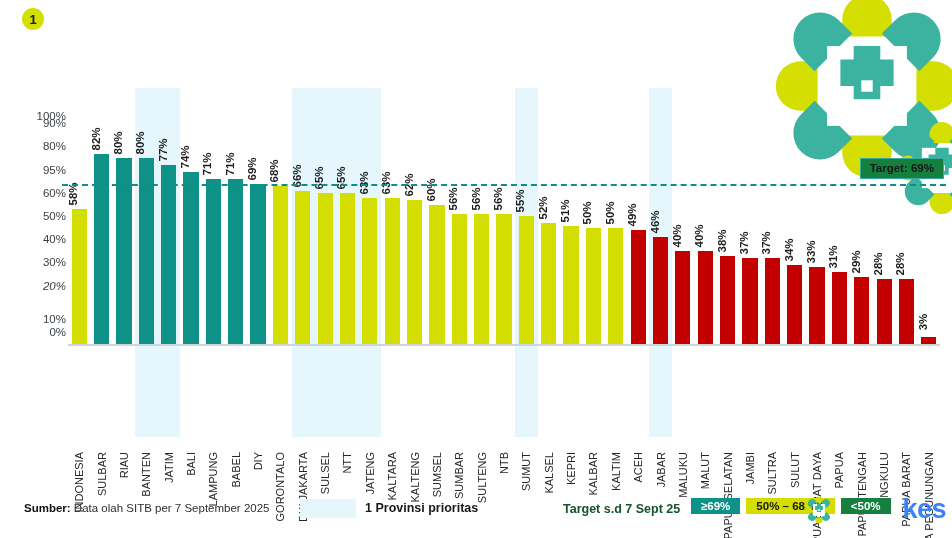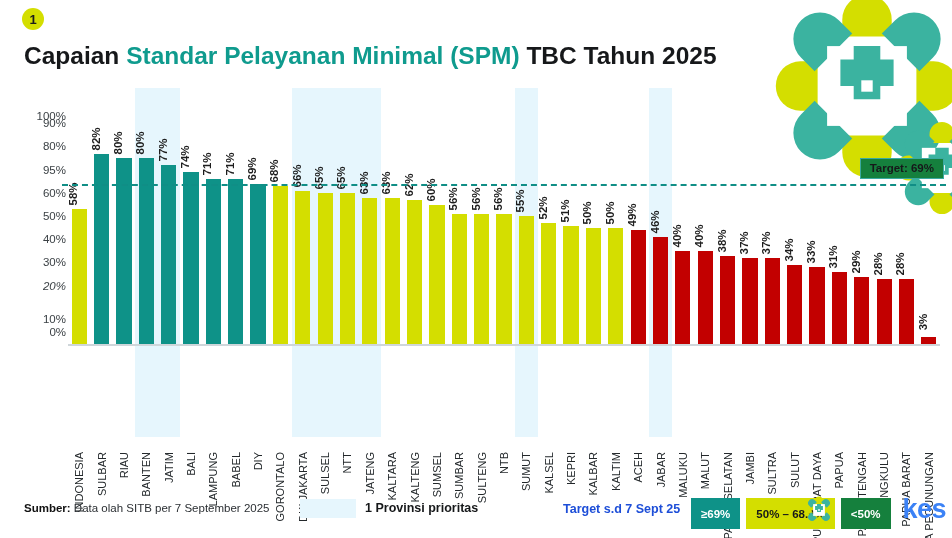--- a/index.html
+++ b/index.html
@@ -78,41 +78,38 @@
     transform-origin: left top; transform: rotate(-90deg) translate(-100%, -50%);
     font-size: 11px; color: #23282b; white-space: nowrap;
   }
 
   
   .footer { position: absolute; left: 0; top: 496px; width: 952px; height: 42px; }
   .src { position: absolute; left: 24px; top: 6px; font-size: 11.5px; color: #2b2f33; }
   .src b { color: #111; }
   .prio-swatch { position: absolute; left: 300px; top: 3px; width: 56px; height: 19px; background: #e6f6fd; }
   .prio-text { position: absolute; left: 365px; top: 5px; font-size: 12.5px; font-weight: bold; color: #16181a; }
-  .tgt-text { position: absolute; left: 563px; top: 6px; font-size: 12.5px; font-weight: bold; color: #1d4ed8; }
+  .tgt-text { position: absolute; left: 563px; top: 6px; font-size: 12.5px; font-weight: bold; color: #14532d; }
   .legend { position: absolute; left: 691px; top: 2px; display: flex; gap: 6px; align-items: center; }
-  .lg { height: 31px; display: flex; align-items: center; justify-content: center; font-size: 11.5px; font-weight: bold; padding: 0 10px; }
+  .lg { height: 16px; display: flex; align-items: center; justify-content: center; font-size: 11.5px; font-weight: bold; padding: 0 10px; }
   .lg-teal { background: #0e9288; color: #ffffff; }
   .lg-lime { background: #d4de00; color: #16181a; }
   .lg-red  { background: #c20000; color: #ffffff; }
 
   .brand { position: absolute; right: 6px; top: -2px; font-size: 27px; font-weight: bold; color: #3b82f6; letter-spacing: -.5px; }
   .brand-mark { position: absolute; right: 118px; top: 0px; width: 30px; height: 28px; }
 </style>
 </head>
 <body>
 <div id="root">
 
 <div class="hdr-kicker">
   <div class="kicker-badge">1</div>
 </div>
 
-<div class="hdr-title">
-  <span class="t-black">Capaian </span><span class="t-teal">Standar Pelayanan Minimal (SPM)</span><span class="t-black"> TBC Tahun 2025</span>
-</div>
 
 <svg class="ornament" viewBox="0 0 200 200">
   <g transform="translate(100,100)">
     <g fill="#d4de00">
       <g transform="rotate(0)">
             <path d="M -26 -48 a 26 26 0 0 1 52 0 l 0 18 -52 0 z" transform="translate(0,-22)"></path>
           </g>
       <g transform="rotate(90)">
             <path d="M -26 -48 a 26 26 0 0 1 52 0 l 0 18 -52 0 z" transform="translate(0,-22)"></path>
           </g>

